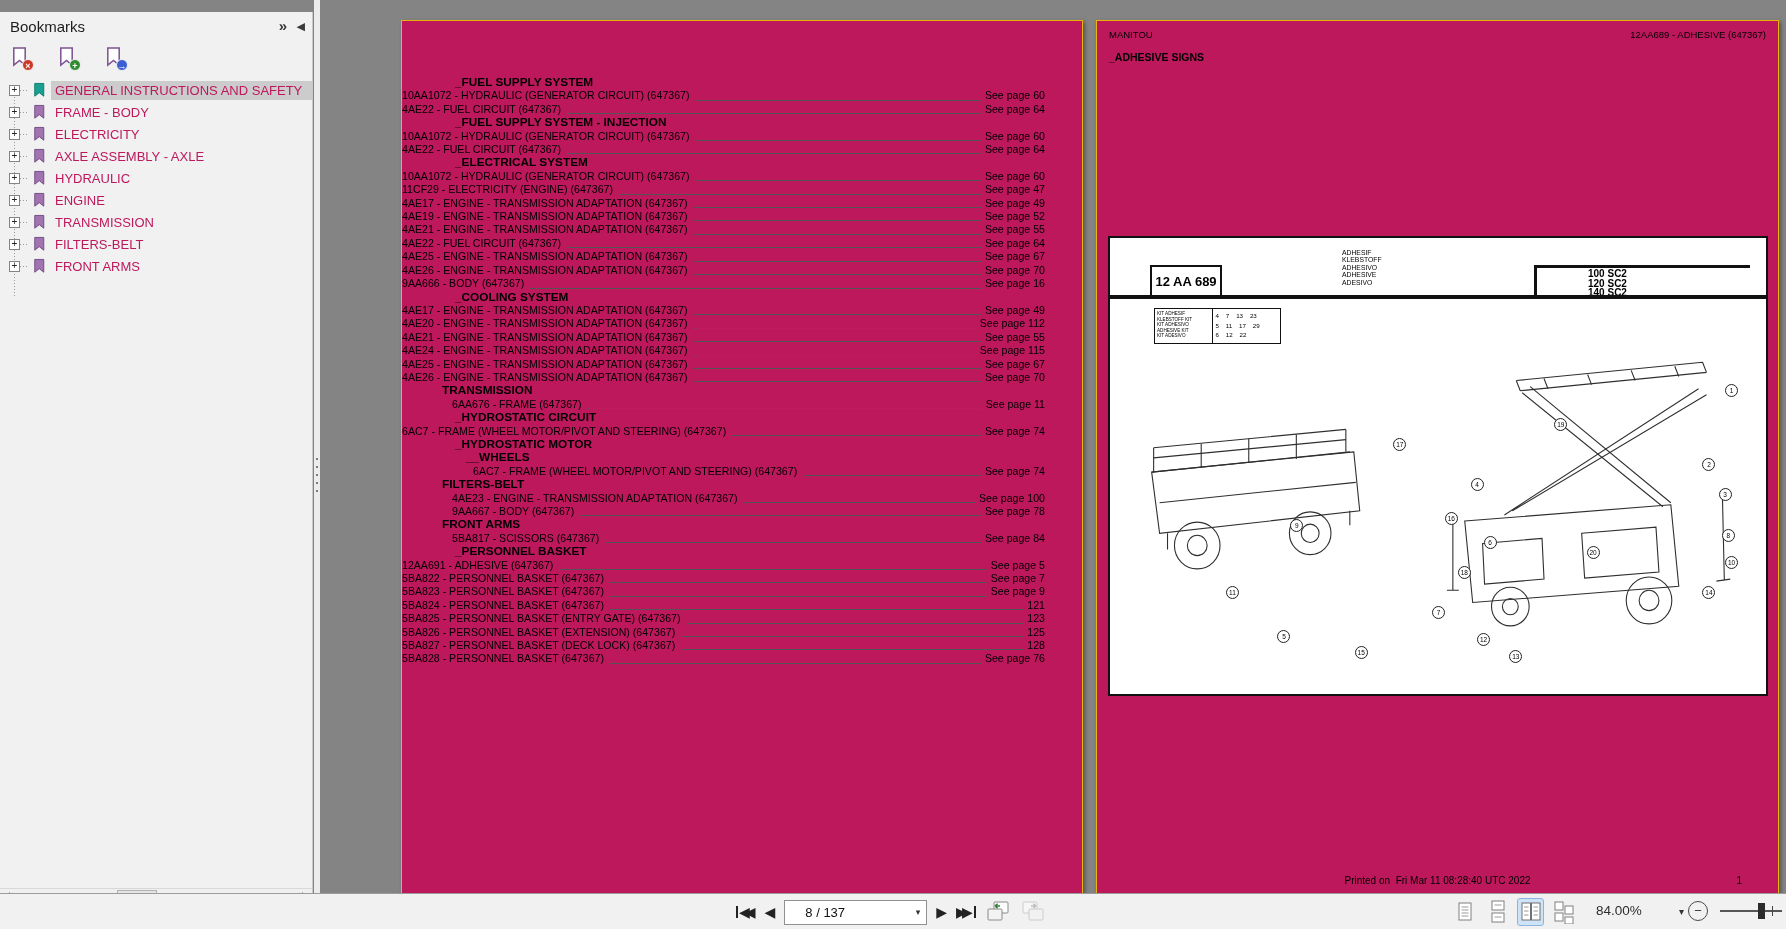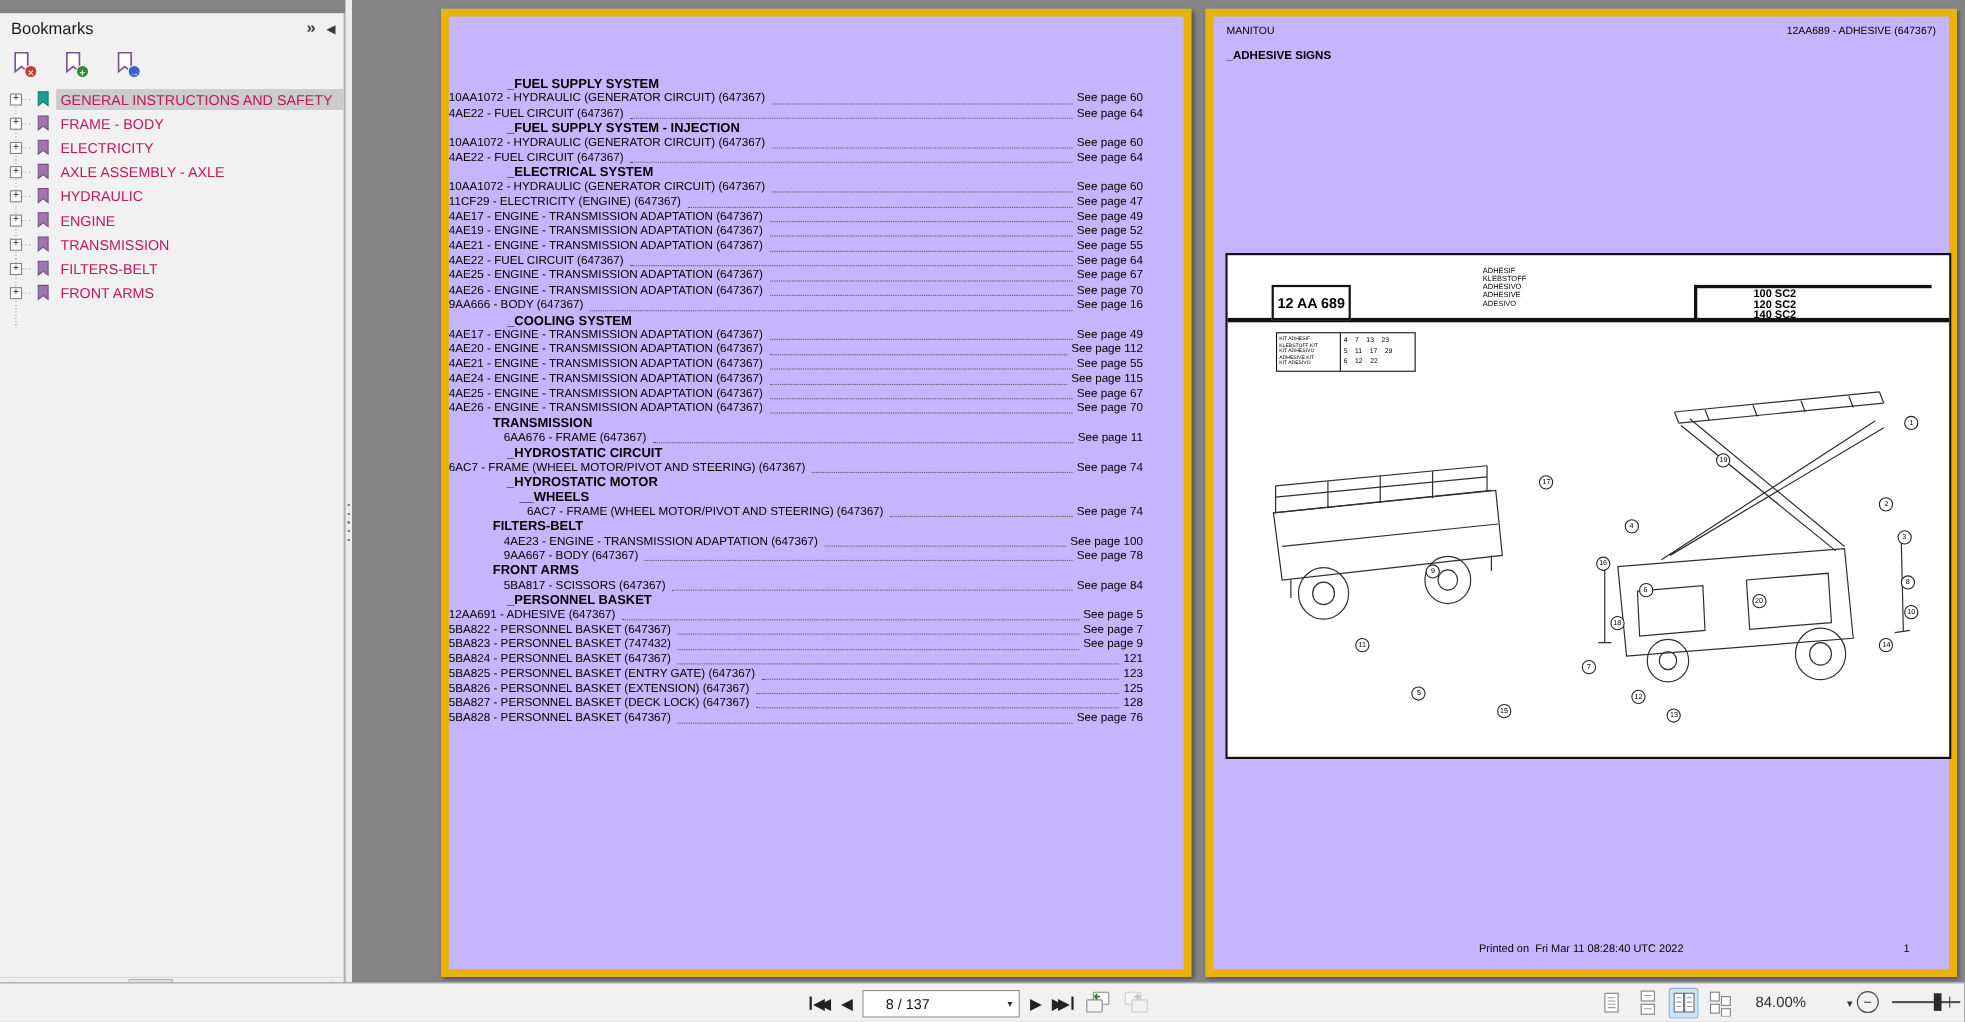--- a/index.html
+++ b/index.html
@@ -39,21 +39,21 @@
   .sthumb { position:absolute; left:117px; top:1px; width:40px; height:14px; background:#e4e4e4;
             border:1px solid #b2b2b2; display:flex; align-items:center; justify-content:center; gap:2px; }
   .sthumb i { width:1px; height:8px; background:#8f8f8f; }
 
   .splitter { position:absolute; left:314px; top:0; width:6px; height:893px; background:#ececec; cursor:col-resize; }
   .splitter .grip { position:absolute; left:2px; top:458px; width:2px; height:40px;
                     background-image:repeating-linear-gradient(to bottom,#7d7d7d 0 2px,transparent 2px 8px); }
 
   
   .canvas { position:absolute; left:320px; top:0; right:0; height:893px; background:#848484; }
-  .page { position:absolute; top:8px; height:880px; background:#c4b5fd; border:7px solid #eab308;
+  .page { position:absolute; top:20px; height:880px; background:#be185d; border:1px solid #eab308;
           box-shadow:2px 2px 4px rgba(0,0,0,.4); }
   .left-page { left:81px; width:682px; }
   .right-page { left:776px; width:683px; }
 
   
   .toc { position:absolute; left:0; right:37px; top:55px; }
   .trow { display:flex; align-items:baseline; font-size:10.6px; line-height:13.4px; color:#000; white-space:nowrap; }
   .trow .tt { flex:none; }
   .trow .dots { flex:1; border-bottom:1.5px dotted #575757; margin:0 4px 2px 6px; align-self:flex-end; }
   .trow .pg { flex:none; }
@@ -461,21 +461,21 @@
           <span class="pg">See page 5</span>
         </div>
 
         <div class="trow k-item l-1">
           <span class="tt">5BA822 - PERSONNEL BASKET (647367)</span>
           <span class="dots"></span>
           <span class="pg">See page 7</span>
         </div>
 
         <div class="trow k-item l-1">
-          <span class="tt">5BA823 - PERSONNEL BASKET (747432)</span>
+          <span class="tt">5BA823 - PERSONNEL BASKET (647367)</span>
           <span class="dots"></span>
           <span class="pg">See page 9</span>
         </div>
 
         <div class="trow k-item l-1">
           <span class="tt">5BA824 - PERSONNEL BASKET (647367)</span>
           <span class="dots"></span>
           <span class="pg">121</span>
         </div>
 

